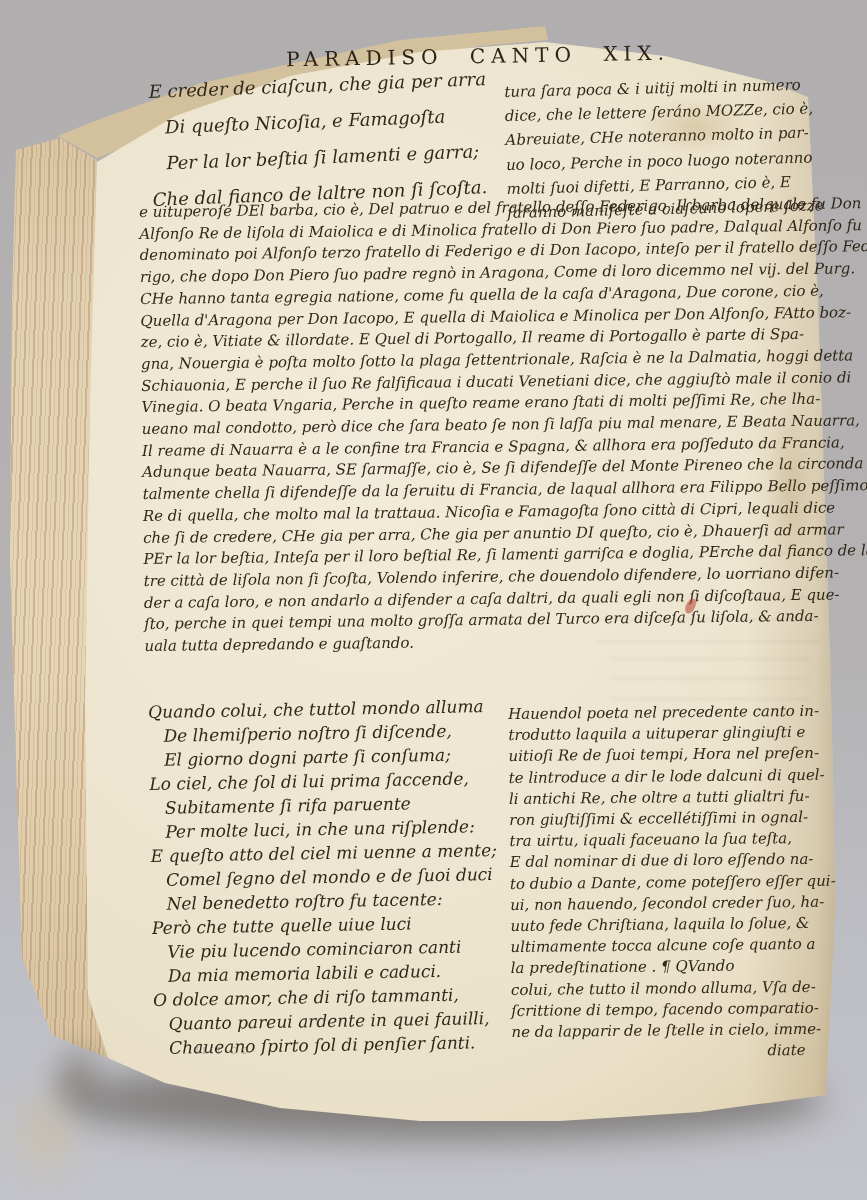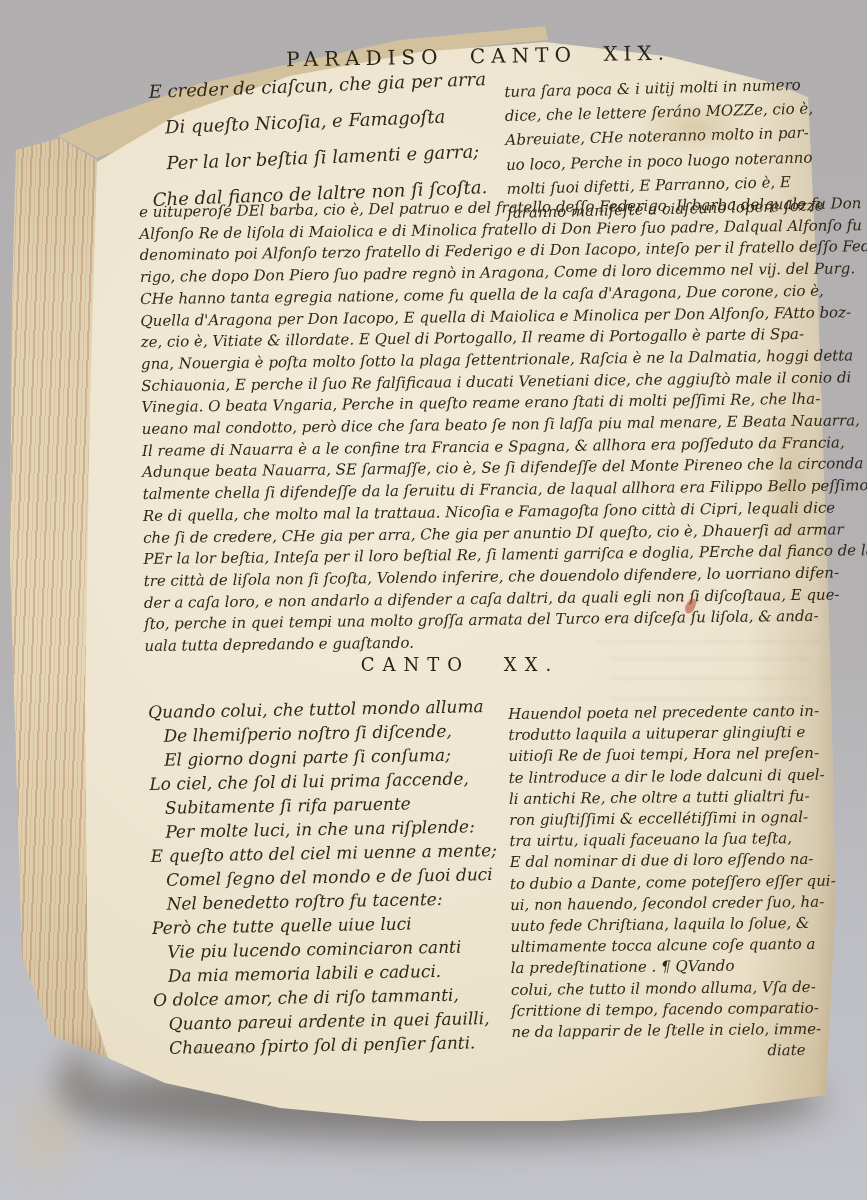--- a/index.html
+++ b/index.html
@@ -133,21 +133,20 @@
       <div class="line">talmente chella ſi difendeſſe da la ſeruitu di Francia, de laqual allhora era Filippo Bello peſſimo</div>
       <div class="line">Re di quella, che molto mal la trattaua.   Nicoſia e Famagoſta ſono città di Cipri, lequali dice</div>
       <div class="line">che ſi de credere, CHe gia per arra, Che gia per anuntio DI queſto, cio è, Dhauerſi ad armar</div>
       <div class="line">PEr la lor beſtia, Inteſa per il loro beſtial Re, ſi lamenti garriſca e doglia, PErche dal fianco de lal-</div>
       <div class="line">tre città de liſola non ſi ſcoſta,   Volendo inferire, che douendolo difendere, lo uorriano difen-</div>
       <div class="line">der a caſa loro, e non andarlo a difender a caſa daltri, da quali egli non ſi diſcoſtaua,  E que-</div>
       <div class="line">ſto, perche in quei tempi una molto groſſa armata del Turco era diſceſa ſu liſola, &amp; anda-</div>
       <div class="line">uala tutta depredando e guaſtando.</div>
     </div>
 
-  <div class="abs heading-xx">CANTO XX.</div>
 
   <div class="abs verse-xx">
 
   <div class="line">Quando colui, che tuttol mondo alluma</div>
       <div class="line indent">De lhemiſperio noſtro ſi diſcende,</div>
       <div class="line indent">El giorno dogni parte ſi conſuma;</div>
       <div class="line">Lo ciel, che ſol di lui prima ſaccende,</div>
       <div class="line indent">Subitamente ſi rifa paruente</div>
       <div class="line indent">Per molte luci, in che una riſplende:</div>
       <div class="line">E queſto atto del ciel mi uenne a mente;</div>

